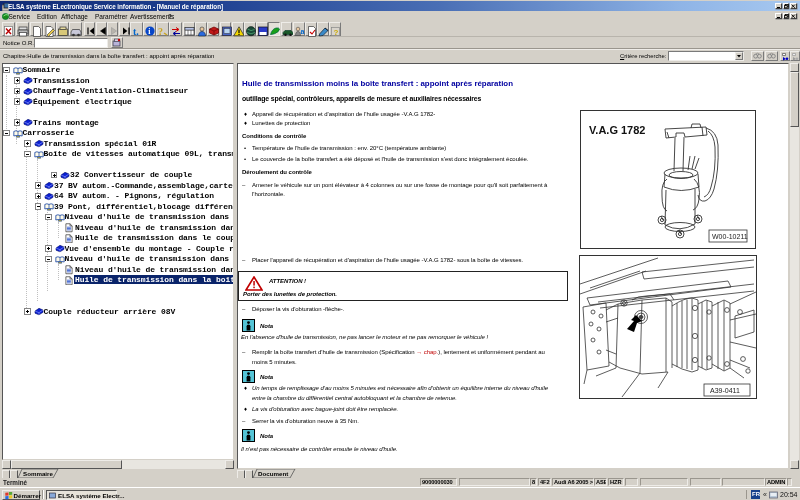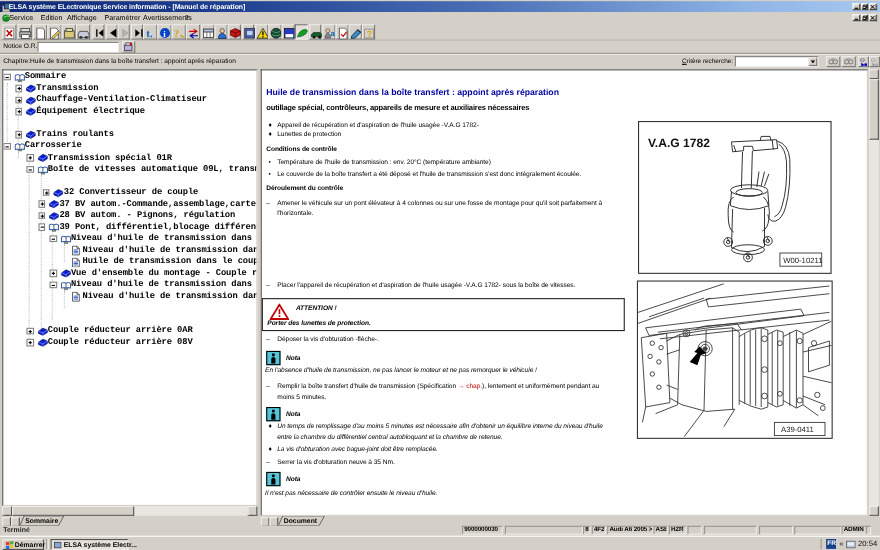--- a/index.html
+++ b/index.html
@@ -301,21 +301,21 @@
         </div>
         <div class="trow" style="left:0;top:53.5px;width:232px">
           <div class="pm plus" style="left:10.7px">
             <i></i>
             <b></b>
           </div>
           <div class="abs" style="left:20.0px;top:0.5px"><svg width="10" height="9" viewBox="0 0 12 10">
               <path d="M1.2 4.5 L6 1.2 L10.8 3.2 L10.8 6 L6 9 L1.2 7 z" fill="#0a1fd4" stroke="#000a60" stroke-width="0.7"></path>
               <path d="M1.2 4.5 L6 6.4 L10.8 3.2 M6 6.4 V9" stroke="#b8c4ff" stroke-width="0.6" fill="none"></path>
             </svg></div>
-          <span class="tlbl" style="left:30.0px">Trains roulants</span>
+          <span class="tlbl" style="left:30.0px">Trains montage</span>
         </div>
         <div class="trow" style="left:0;top:64.0px;width:232px">
           <div class="pm" style="left:0.2px">
             <i></i>
           </div>
           <div class="abs" style="left:9.5px;top:0.5px"><svg width="10" height="9" viewBox="0 0 12 10">
               <path d="M1 2.5 Q3.5 1 6 2.5 Q8.5 1 11 2.5 V8 Q8.5 6.8 6 8 Q3.5 6.8 1 8 z" fill="#fffbe8" stroke="#00339a" stroke-width="0.9"></path>
               <path d="M6 2.5 V8" stroke="#00339a" stroke-width="0.8"></path>
               <path d="M4 8 h4 v1.5 h-4 z" fill="#e8c418" stroke="#00339a" stroke-width="0.6"></path>
             </svg></div>
@@ -336,21 +336,21 @@
           <div class="pm" style="left:21.2px">
             <i></i>
           </div>
           <div class="abs" style="left:30.5px;top:0.5px"><svg width="10" height="9" viewBox="0 0 12 10">
               <path d="M1 2.5 Q3.5 1 6 2.5 Q8.5 1 11 2.5 V8 Q8.5 6.8 6 8 Q3.5 6.8 1 8 z" fill="#fffbe8" stroke="#00339a" stroke-width="0.9"></path>
               <path d="M6 2.5 V8" stroke="#00339a" stroke-width="0.8"></path>
               <path d="M4 8 h4 v1.5 h-4 z" fill="#e8c418" stroke="#00339a" stroke-width="0.6"></path>
             </svg></div>
           <span class="tlbl" style="left:40.5px">Boîte de vitesses automatique 09L, transm</span>
         </div>
-        <div class="trow" style="left:4px;top:106.0px;width:232px">
+        <div class="trow" style="left:16px;top:106.0px;width:232px">
           <div class="pm plus" style="left:31.7px">
             <i></i>
             <b></b>
           </div>
           <div class="abs" style="left:41.0px;top:0.5px"><svg width="10" height="9" viewBox="0 0 12 10">
               <path d="M1.2 4.5 L6 1.2 L10.8 3.2 L10.8 6 L6 9 L1.2 7 z" fill="#0a1fd4" stroke="#000a60" stroke-width="0.7"></path>
               <path d="M1.2 4.5 L6 6.4 L10.8 3.2 M6 6.4 V9" stroke="#b8c4ff" stroke-width="0.6" fill="none"></path>
             </svg></div>
           <span class="tlbl" style="left:51.0px">32 Convertisseur de couple</span>
         </div>
@@ -367,21 +367,21 @@
         </div>
         <div class="trow" style="left:0;top:127.0px;width:232px">
           <div class="pm plus" style="left:31.7px">
             <i></i>
             <b></b>
           </div>
           <div class="abs" style="left:41.0px;top:0.5px"><svg width="10" height="9" viewBox="0 0 12 10">
               <path d="M1.2 4.5 L6 1.2 L10.8 3.2 L10.8 6 L6 9 L1.2 7 z" fill="#0a1fd4" stroke="#000a60" stroke-width="0.7"></path>
               <path d="M1.2 4.5 L6 6.4 L10.8 3.2 M6 6.4 V9" stroke="#b8c4ff" stroke-width="0.6" fill="none"></path>
             </svg></div>
-          <span class="tlbl" style="left:51.0px">28 BV autom. - Pignons, régulation</span>
+          <span class="tlbl" style="left:51.0px">64 BV autom. - Pignons, régulation</span>
         </div>
         <div class="trow" style="left:0;top:137.5px;width:232px">
           <div class="pm" style="left:31.7px">
             <i></i>
           </div>
           <div class="abs" style="left:41.0px;top:0.5px"><svg width="10" height="9" viewBox="0 0 12 10">
               <path d="M1 2.5 Q3.5 1 6 2.5 Q8.5 1 11 2.5 V8 Q8.5 6.8 6 8 Q3.5 6.8 1 8 z" fill="#fffbe8" stroke="#00339a" stroke-width="0.9"></path>
               <path d="M6 2.5 V8" stroke="#00339a" stroke-width="0.8"></path>
               <path d="M4 8 h4 v1.5 h-4 z" fill="#e8c418" stroke="#00339a" stroke-width="0.6"></path>
             </svg></div>
@@ -437,30 +437,27 @@
           <span class="tlbl" style="left:61.5px">Niveau d'huile de transmission dans l</span>
         </div>
         <div class="trow" style="left:0;top:200.5px;width:232px">
           <div class="abs" style="left:62.0px;top:0.5px"><svg width="8" height="9.5" viewBox="0 0 9 10">
               <path d="M1 0.5 h4.6 l2.4 2.4 V9.5 H1 z" fill="#fff" stroke="#333" stroke-width="0.8"></path>
               <path d="M5.6 0.5 V2.9 H8" fill="none" stroke="#333" stroke-width="0.7"></path>
               <path d="M2.2 4.4 h4.4 M2.2 5.9 h4.4 M2.2 7.4 h4.4" stroke="#0033c0" stroke-width="0.8"></path>
             </svg></div>
           <span class="tlbl" style="left:72.0px">Niveau d'huile de transmission dans</span>
         </div>
-        <div class="trow" style="left:0;top:232.0px;width:232px">
-          <div class="pm plus" style="left:21.2px">
-            <i></i>
-            <b></b>
-          </div>
-          <div class="abs" style="left:30.5px;top:0.5px"><svg width="10" height="9" viewBox="0 0 12 10">
-              <path d="M1.2 4.5 L6 1.2 L10.8 3.2 L10.8 6 L6 9 L1.2 7 z" fill="#0a1fd4" stroke="#000a60" stroke-width="0.7"></path>
-              <path d="M1.2 4.5 L6 6.4 L10.8 3.2 M6 6.4 V9" stroke="#b8c4ff" stroke-width="0.6" fill="none"></path>
-            </svg></div>
-          <span class="tlbl" style="left:40.5px">Couple réducteur arrière 0AR</span>
+        <div class="trow" style="left:0;top:211.0px;width:232px">
+          <div class="abs" style="left:62.0px;top:0.5px"><svg width="8" height="9.5" viewBox="0 0 9 10">
+              <path d="M1 0.5 h4.6 l2.4 2.4 V9.5 H1 z" fill="#fff" stroke="#333" stroke-width="0.8"></path>
+              <path d="M5.6 0.5 V2.9 H8" fill="none" stroke="#333" stroke-width="0.7"></path>
+              <path d="M2.2 4.4 h4.4 M2.2 5.9 h4.4 M2.2 7.4 h4.4" stroke="#0033c0" stroke-width="0.8"></path>
+            </svg></div>
+          <span class="tlbl sel" style="left:71.0px;padding:0 1px;width:160.0px">Huile de transmission dans la boît</span>
         </div>
         <div class="trow" style="left:0;top:242.5px;width:232px">
           <div class="pm plus" style="left:21.2px">
             <i></i>
             <b></b>
           </div>
           <div class="abs" style="left:30.5px;top:0.5px"><svg width="10" height="9" viewBox="0 0 12 10">
               <path d="M1.2 4.5 L6 1.2 L10.8 3.2 L10.8 6 L6 9 L1.2 7 z" fill="#0a1fd4" stroke="#000a60" stroke-width="0.7"></path>
               <path d="M1.2 4.5 L6 6.4 L10.8 3.2 M6 6.4 V9" stroke="#b8c4ff" stroke-width="0.6" fill="none"></path>
             </svg></div>
@@ -506,21 +503,21 @@
           </svg></div>
  <div class="sbtn" style="left:8px;top:0.5px;width:8px;height:9px"><svg width="6" height="7">
             <path d="M1.5 0.8 L4.5 3.5 L1.5 6.2 z" fill="#333"></path>
           </svg></div>
  <svg class="abs" style="left:16px;top:0px" width="48" height="10">
           <path d="M4 0 L42 0 L37 9 L0 9 z" fill="#d4d0c8" stroke="#555" stroke-width="0.8"></path>
         </svg>
  <div class="tablbl" style="left:21px;top:1px">Document</div>
 </div>
 <div id="docpanel">
-        <div class="doc" style="left:4px;top:14.5px;white-space:nowrap;"><span style="color:#0000a0;font-size:7.9px;font-weight:bold;letter-spacing:0px">Huile de transmission dans la boîte transfert : appoint après réparation</span></div>
+        <div class="doc" style="left:4px;top:14.5px;white-space:nowrap;"><span style="color:#0000a0;font-size:7.9px;font-weight:bold;letter-spacing:0px">Huile de transmission moins la boîte transfert : appoint après réparation</span></div>
         <div class="doc" style="left:4px;top:29.5px;white-space:nowrap;"><span class="b" style="font-size:6.9px;letter-spacing:-0.15px">outillage spécial, contrôleurs, appareils de mesure et auxiliaires nécessaires</span></div>
         <div class="doc" style="left:6px;top:46px;white-space:nowrap;">♦</div>
         <div class="doc" style="left:14px;top:46px;white-space:nowrap;">Appareil de récupération et d'aspiration de l'huile usagée -V.A.G 1782-</div>
         <div class="doc" style="left:6px;top:54.5px;white-space:nowrap;">♦</div>
         <div class="doc" style="left:14px;top:54.5px;white-space:nowrap;">Lunettes de protection</div>
         <div class="doc" style="left:4px;top:68px;white-space:nowrap;"><span class="b">Conditions de contrôle</span></div>
         <div class="doc" style="left:6px;top:79.5px;white-space:nowrap;">•</div>
         <div class="doc" style="left:14px;top:79.5px;white-space:nowrap;">Température de l'huile de transmission : env. 20°C (température ambiante)</div>
         <div class="doc" style="left:6px;top:91px;white-space:nowrap;">•</div>
         <div class="doc" style="left:14px;top:91px;white-space:nowrap;">Le couvercle de la boîte transfert a été déposé et l'huile de transmission s'est donc intégralement écoulée.</div>

